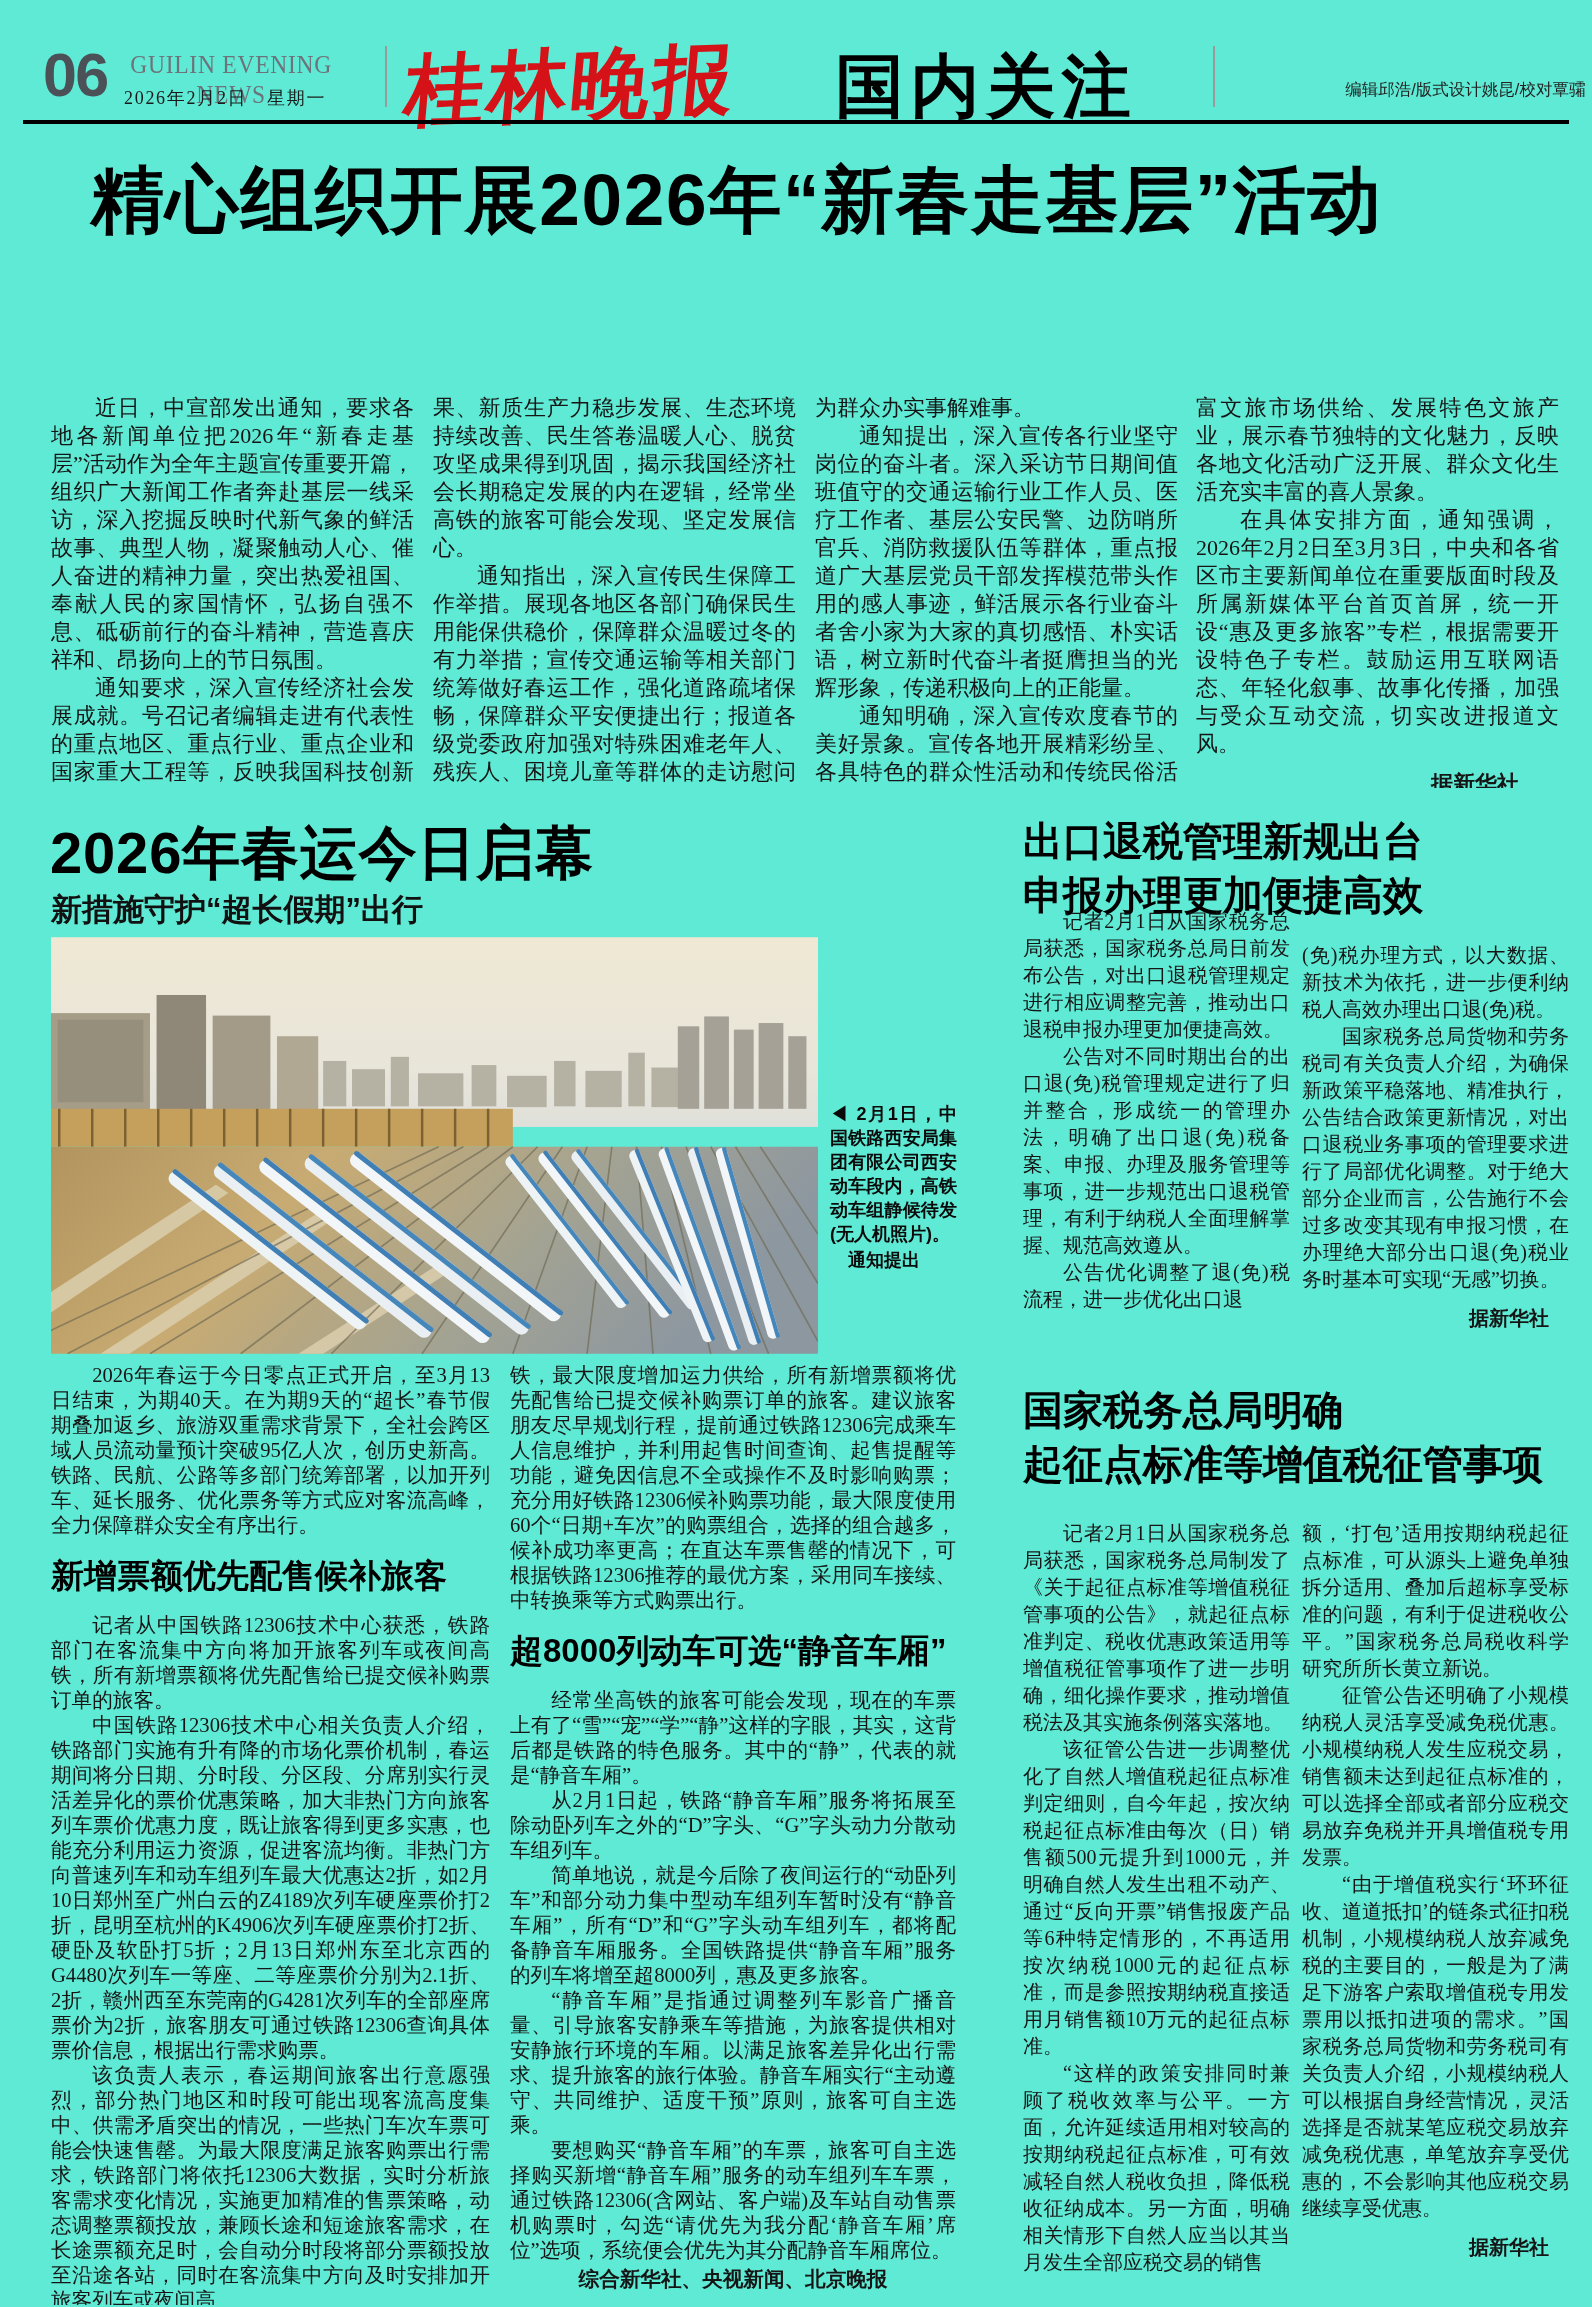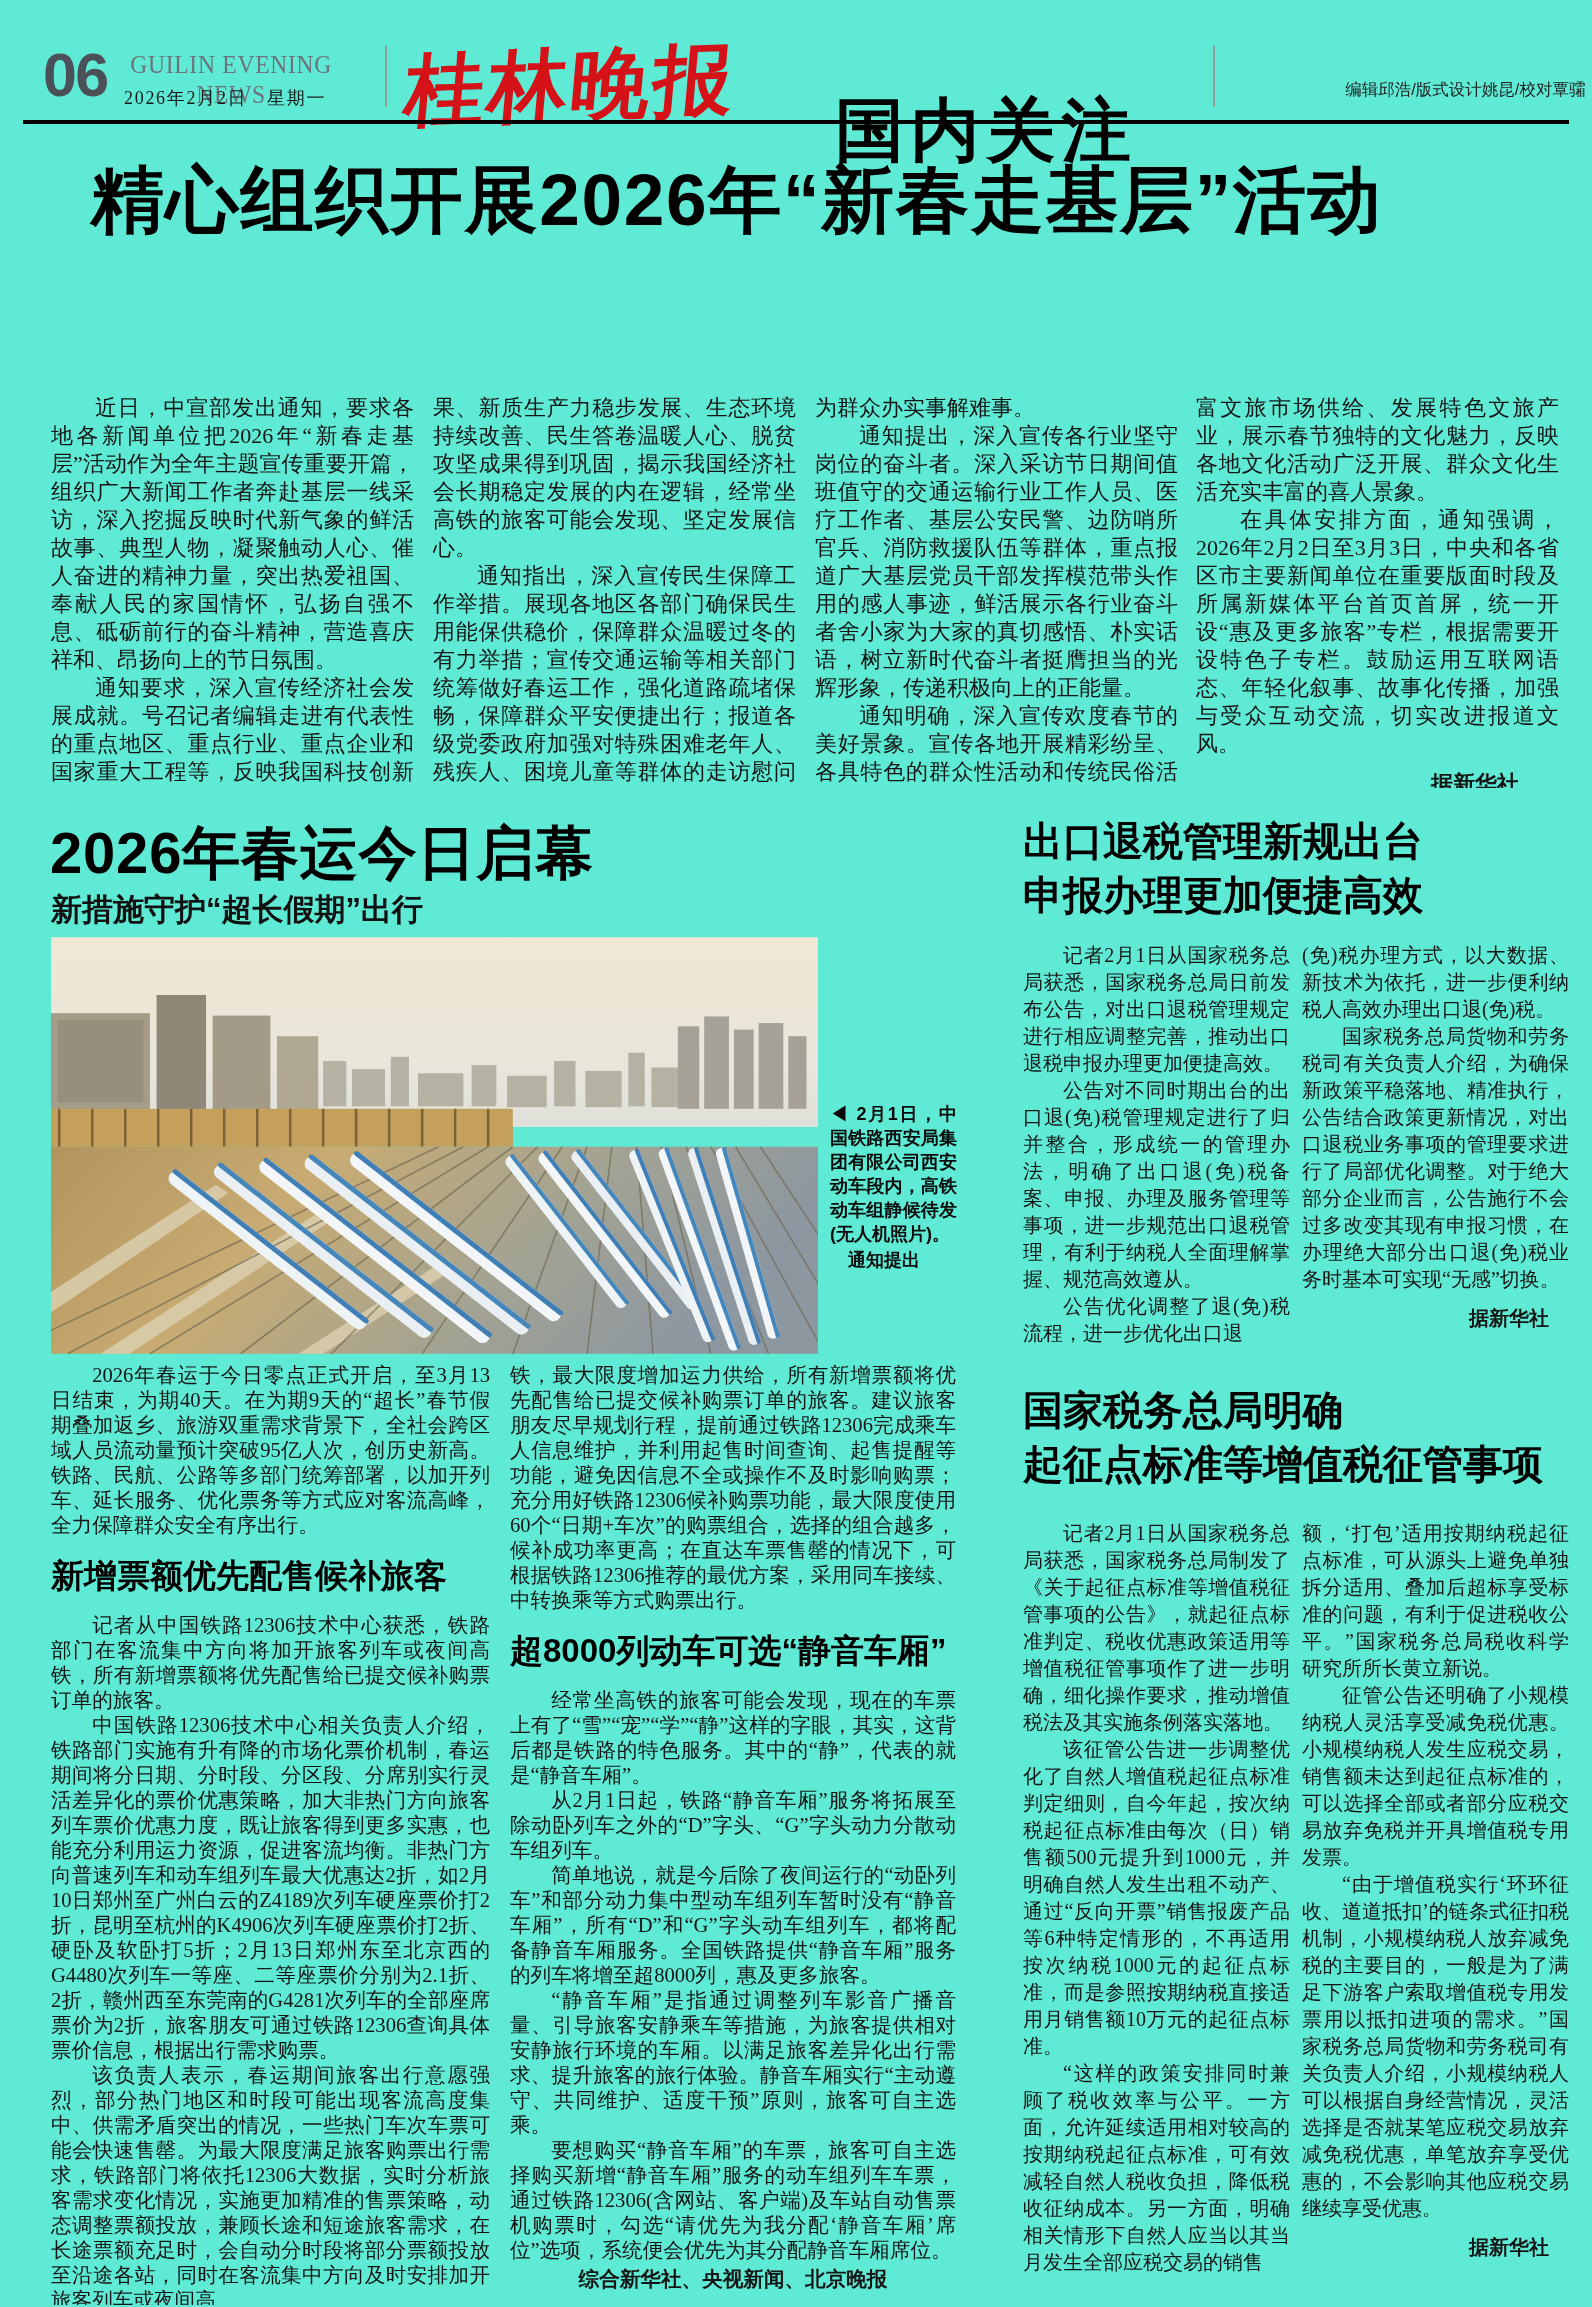--- a/index.html
+++ b/index.html
@@ -10,21 +10,21 @@
             font-weight:bold;font-size:61px;color:#4b5157;letter-spacing:-1.7px;}
   .mast-en{position:absolute;left:106px;top:50px;width:272px;text-align:center;
            font-family:"Liberation Serif",serif;font-size:25.6px;color:#6e737b;letter-spacing:0.8px;
            transform:scaleX(.92);transform-origin:left;}
   .mast-date{position:absolute;left:124px;top:86px;font-size:18px;color:#1a1a1a;letter-spacing:1.7px;}
   .vrule{position:absolute;width:1.7px;background:#9a9a9a;top:46px;height:61px;}
   .vrule.r1{left:385px;} .vrule.r2{left:1213px;}
   .logo-cn{position:absolute;left:406px;top:33px;font-size:79px;color:#d41218;font-weight:bold;
            font-family:"Liberation Serif",serif;transform:skewX(-7deg) rotate(-2deg);letter-spacing:3.3px;}
   .section-title{position:absolute;left:835px;top:41px;font-family:Liberation Serif, serif;
-                 font-weight:bold;font-size:69px;color:#000;letter-spacing:6.6px;margin-top:44px;}
+                 font-weight:bold;font-size:69px;color:#000;letter-spacing:6.6px;}
   .credits{position:absolute;right:6.6px;top:79px;font-size:16.5px;color:#222;
            font-family:"Liberation Sans",sans-serif;}
   .header-rule{position:absolute;left:23px;top:120px;width:1546px;height:4.1px;background:#000;}
   
   .lead-hl{position:absolute;left:91px;top:150px;width:1452px;
            font-family:"Liberation Sans",sans-serif;font-weight:bold;color:#000;
            font-size:73px;line-height:99px;letter-spacing:1.7px;}
   .lead-col{position:absolute;top:394px;width:363px;height:394px;overflow:hidden;
             font-size:22px;line-height:28px;text-align:justify;}
   .c1{left:51px;} .c2{left:433px;} .c3{left:815px;} .c4{left:1196px;}
@@ -48,21 +48,21 @@
   .subhead{font-family:"Liberation Sans",sans-serif;font-weight:bold;font-size:33px;
            line-height:40px;margin:18px 0 16.5px 0;text-indent:0;color:#000;}
   .spring-attr{font-family:"Liberation Sans",sans-serif;font-weight:bold;text-indent:0;
                text-align:center;margin-top:3.3px;}
   
   .side-hl{position:absolute;left:1023px;width:546px;font-family:"Liberation Sans",sans-serif;
            font-weight:bold;font-size:40px;line-height:54px;color:#000;}
   .t1{top:814px;} .t2{top:1383px;}
   .side-col{position:absolute;width:267px;overflow:hidden;font-size:20px;line-height:27px;
             text-align:justify;}
-  .t1a{left:1023px;top:942px;height:417px;}
+  .t1a{left:1023px;top:908px;height:417px;}
   .t1b{left:1302px;top:942px;height:417px;}
   .t2a{left:1023px;top:1520px;height:786px;}
   .t2b{left:1302px;top:1520px;height:786px;}
   .side-col p.attr{padding-right:20px;}
 </style>
 </head>
 <body>
 
 <div id="page">
 

